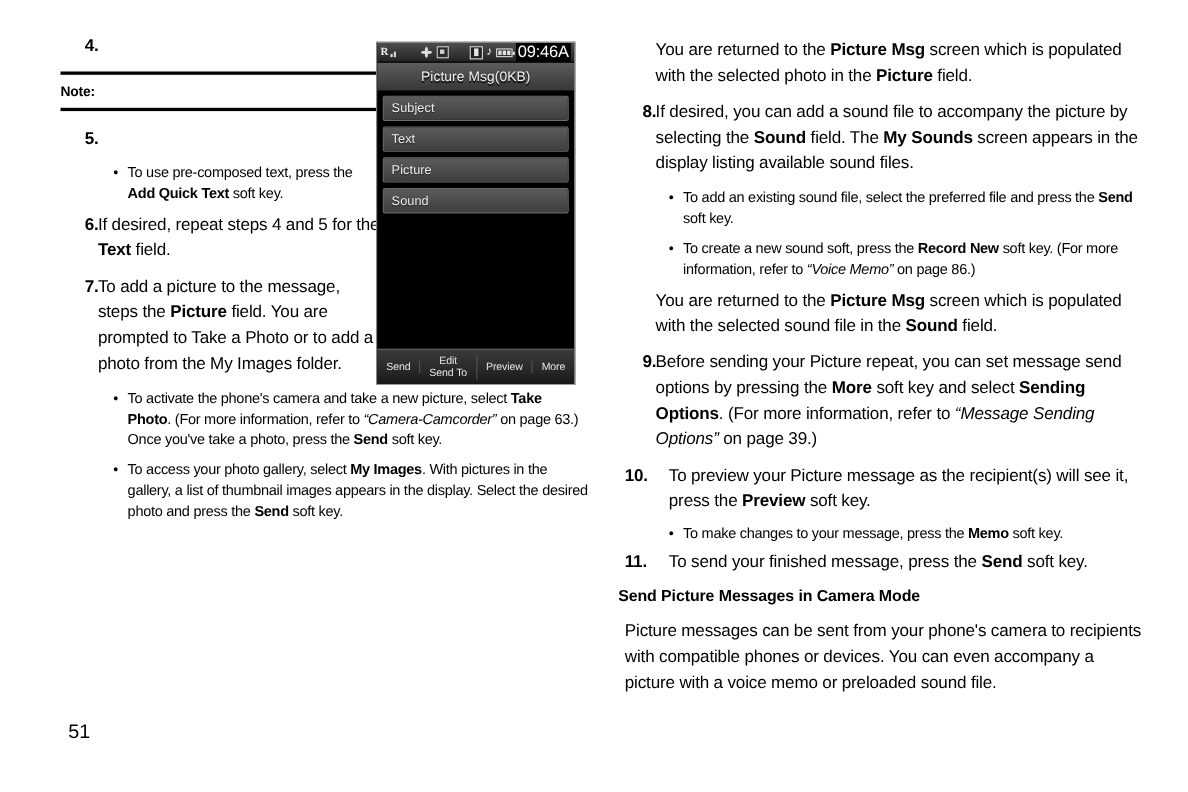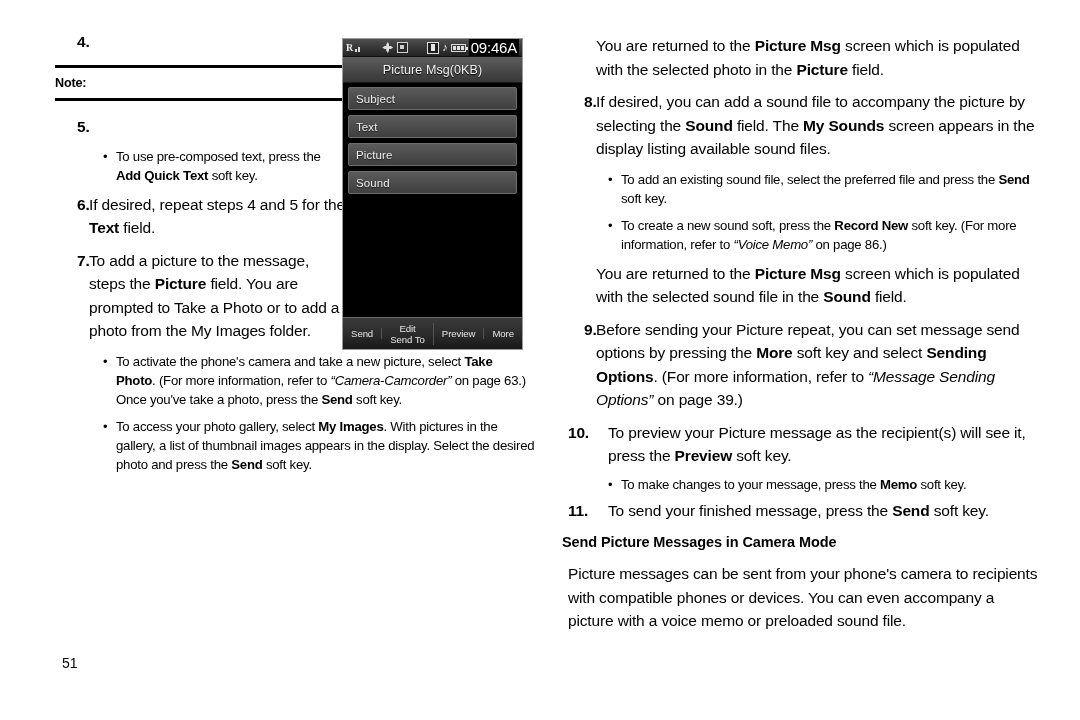--- a/index.html
+++ b/index.html
@@ -145,21 +145,21 @@
     letter-spacing: -0.1px;
     margin-top: 10px;
     margin-bottom: 10px;
   }
 
   
   .page-number {
     position: absolute;
     left: 62px;
     top: 655px;
-    font-size: 14px;
+    font-size: 18px;
     color: #000;
   }
 
   
   .phone {
     position: absolute;
     left: 342px;
     top: 38px;
     width: 181px;
     height: 312px;

